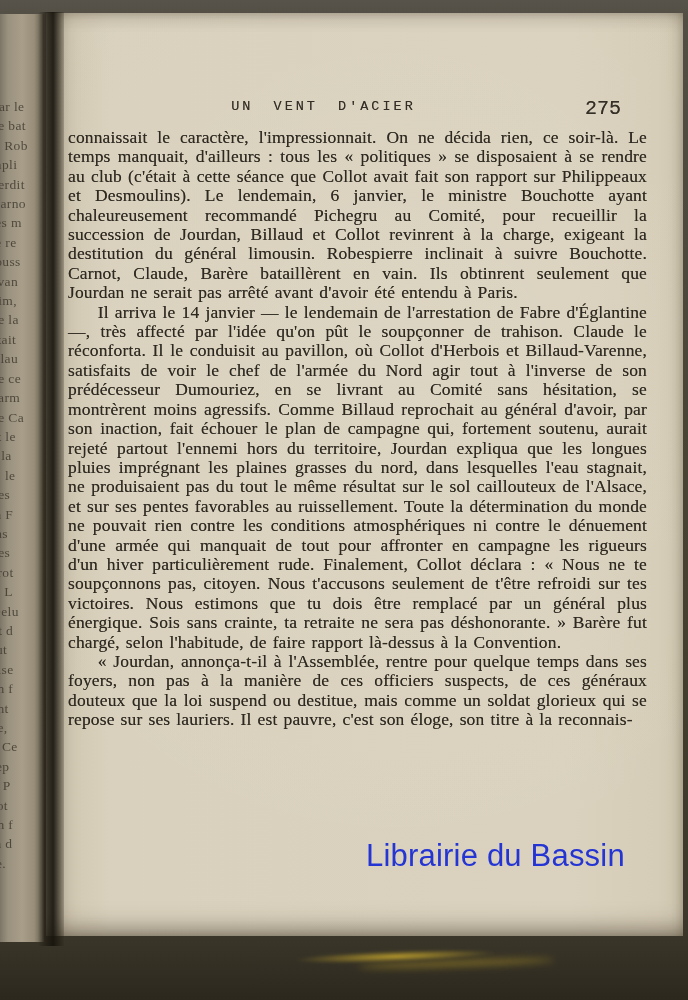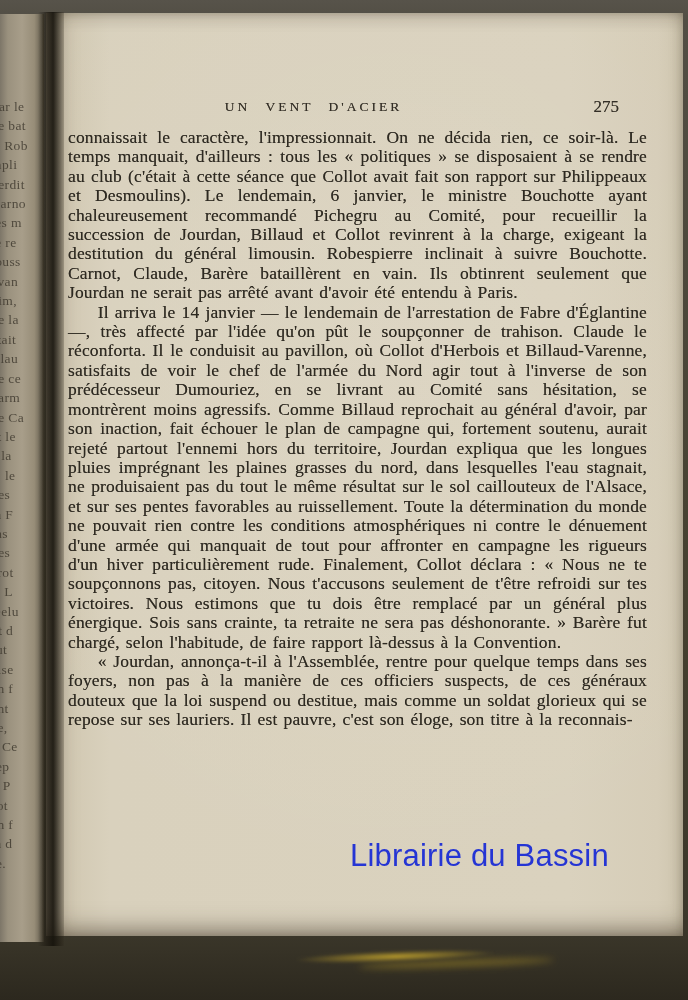--- a/index.html
+++ b/index.html
@@ -30,41 +30,41 @@
       radial-gradient(120% 90% at 55% 38%,rgba(255,255,255,.08),rgba(0,0,0,0) 65%),
       linear-gradient(90deg,#c2b8a1 0%,#d2c9b3 4%,#d9d1bd 10%,#dad2be 82%,#d6cdb8 96%,#cdc4ad 100%);
     box-shadow:
       inset 16px 0 26px -12px rgba(40,32,20,.6),
       inset -7px 0 14px -9px rgba(60,50,35,.4),
       inset 0 -20px 26px -16px rgba(60,50,35,.55),
       inset 0 12px 20px -15px rgba(60,50,35,.35);
     z-index:1;
   }
   .page-inner{position:relative;height:100%;}
-  .header{position:relative;margin:86px 64px 0 22px;height:20px;color:#2d2921;}
+  .header{position:relative;margin:86px 44px 0 22px;height:20px;color:#2d2921;font-family:Liberation Mono, monospace;}
   .running-title{
     position:absolute;left:0;right:60px;text-align:center;
     font-size:13.5px;letter-spacing:3px;word-spacing:9px;
     color:#332e26;text-shadow:0 0 .4px rgba(45,40,30,.55);
   }
   .page-number{
-    position:absolute;right:0;top:-2px;font-size:17px;color:#332e26;
+    position:absolute;right:18px;top:-2px;font-size:20px;color:#332e26;
     text-shadow:0 0 .4px rgba(45,40,30,.55);
   }
   .body-text{
     margin:9px 36px 0 22px;
     font-size:17.5px;line-height:19.4px;
     text-align:justify;color:#2d2921;
     word-spacing:1.5px;letter-spacing:.15px;
     text-shadow:0 0 .45px rgba(45,40,30,.6);
   }
   .body-text p{margin:0;text-indent:1.7em;}
   .body-text p.no-indent{text-indent:0;}
   .watermark{
-    position:absolute;left:350px;top:838px;z-index:4;
+    position:absolute;left:366px;top:838px;z-index:4;
     font-family:"Liberation Sans",sans-serif;
     font-size:31px;color:#2535d4;letter-spacing:.2px;
   }
   .gold-streak{
     position:absolute;left:296px;top:951px;width:200px;height:11px;z-index:3;
     border-radius:50%;transform:rotate(-2deg);
     background:radial-gradient(ellipse at center,rgba(193,162,44,.95),rgba(193,162,44,0) 72%);
     filter:blur(1.5px);
     box-shadow:60px 9px 6px -2px rgba(180,150,40,.45);
   }

